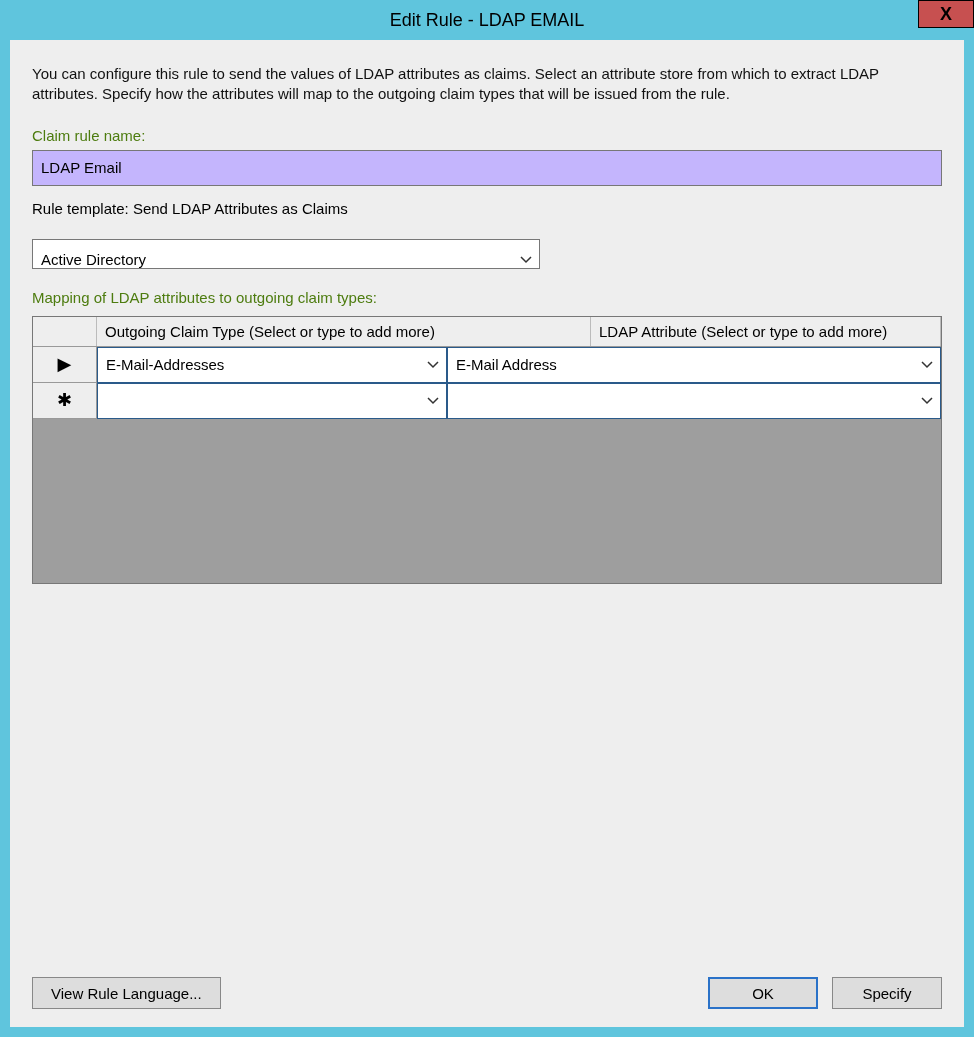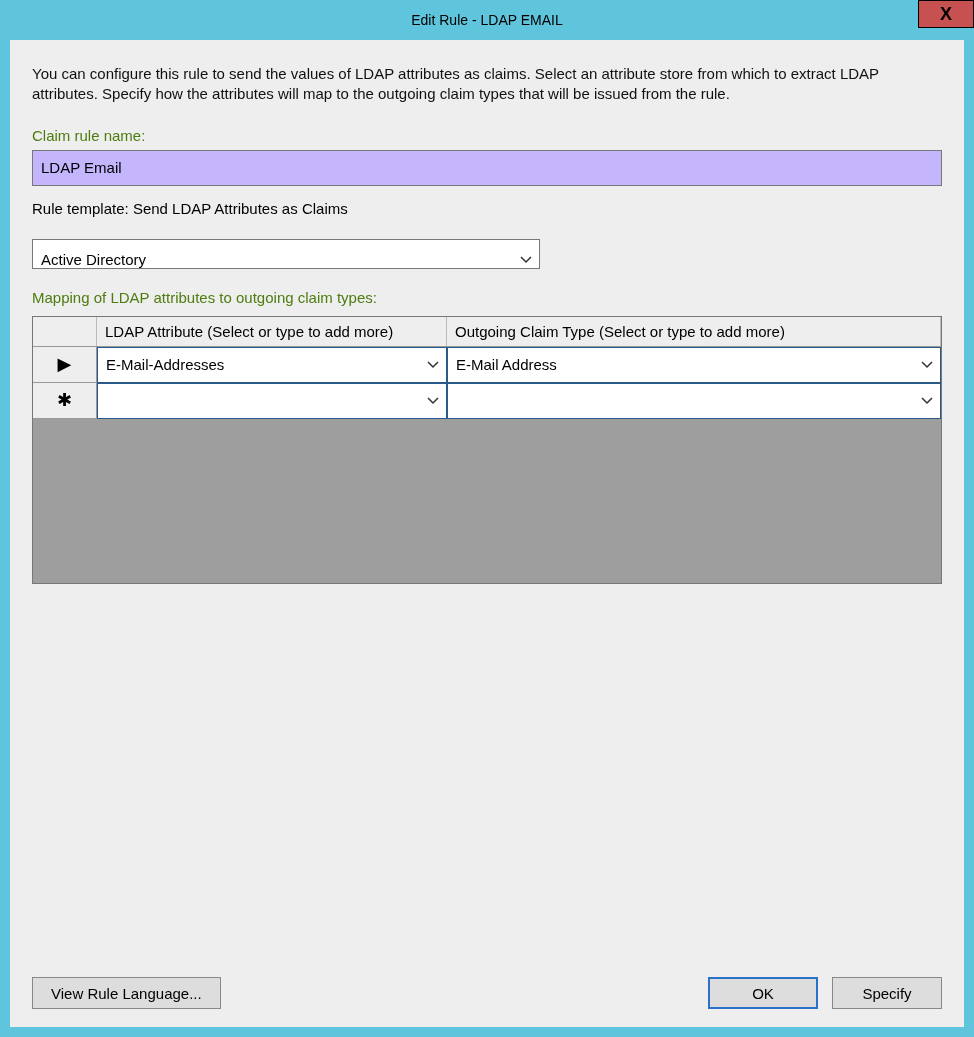--- a/index.html
+++ b/index.html
@@ -17,21 +17,21 @@
   }
   .titlebar {
     height: 40px;
     display: flex;
     align-items: center;
     justify-content: center;
     position: relative;
     background: #5fc5dd;
   }
   .titlebar-title {
-    font-size: 14px;
+    font-size: 18px;
     color: #000;
     text-align: center;
   }
   .close-btn {
     position: absolute;
     right: 0;
     top: 0;
     width: 56px;
     height: 28px;
     background: #c75050;
@@ -198,22 +198,22 @@
             <path d="M1 1 L6 6 L11 1" stroke="#333" stroke-width="1.5" fill="none"></path>
           </svg>
       </span>
     </div>
 
     <div class="label">Mapping of LDAP attributes to outgoing claim types:</div>
 
     <div class="grid">
       <div class="grid-header">
         <div class="hcell rowsel-col"></div>
+        <div class="hcell claim-col">Outgoing Claim Type (Select or type to add more)</div>
         <div class="hcell attr-col">LDAP Attribute (Select or type to add more)</div>
-        <div class="hcell claim-col">Outgoing Claim Type (Select or type to add more)</div>
       </div>
       <div class="grid-body">
 
         <div class="grid-row">
           <div class="rowsel">
             <span>▶</span>
           </div>
           <div class="attr-cell">
             <div class="cell-combo">
               <span>E-Mail-Addresses</span>

